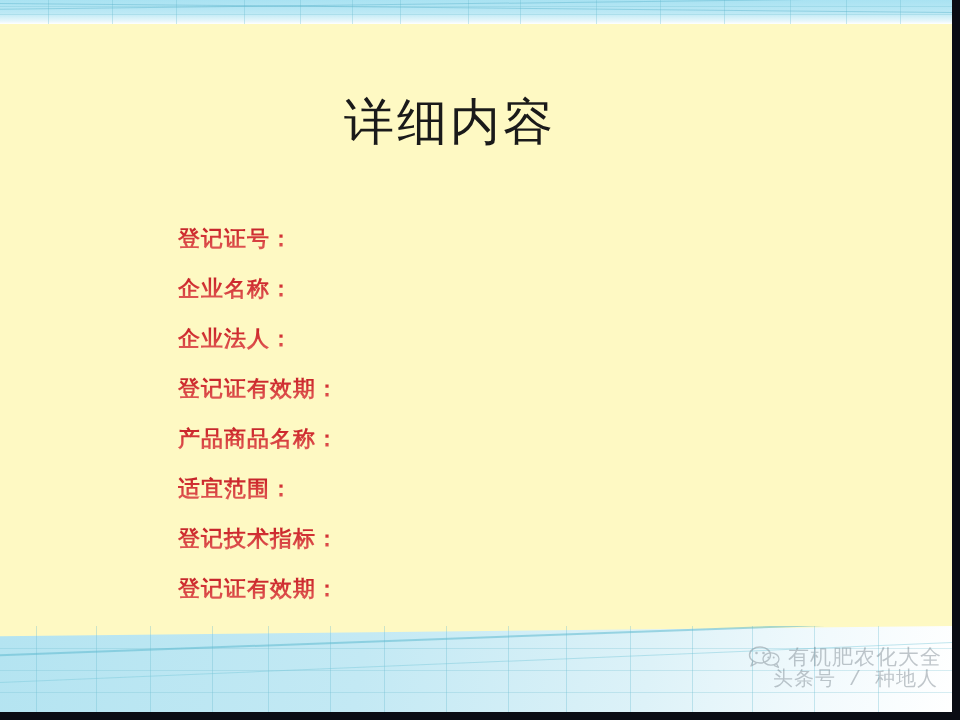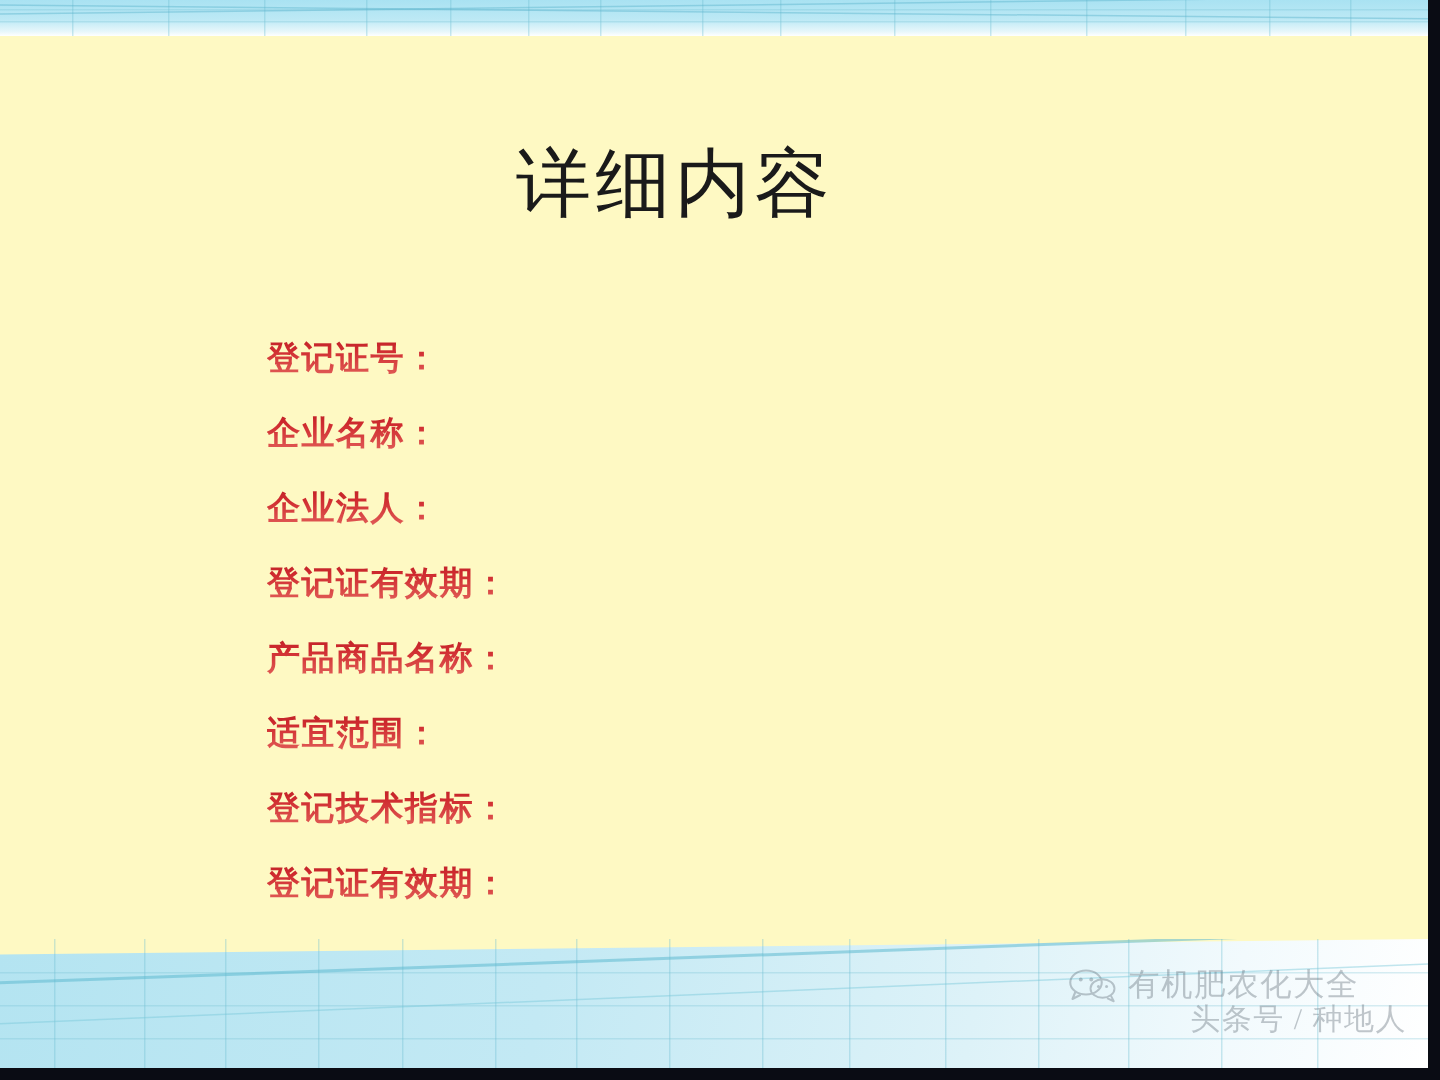--- a/index.html
+++ b/index.html
@@ -140,37 +140,38 @@
     position: absolute;
     right: 18px;
     bottom: 10px;
     width: 230px;
     height: 66px;
     opacity: 0.42;
   }
   .wm-row {
     display: flex;
     align-items: center;
+    justify-content: flex-end;
     gap: 6px;
   }
   .wm-icon {
     width: 34px;
     height: 26px;
     flex: 0 0 auto;
   }
   .wm-title {
     font-family: "Liberation Sans", "DejaVu Sans", sans-serif;
     font-size: 21px;
     line-height: 26px;
     color: #6e7a84;
     letter-spacing: 1px;
     white-space: nowrap;
   }
   .wm-sub {
-    font-family: Liberation Serif, serif;
+    font-family: Liberation Mono, monospace;
     font-size: 20px;
     line-height: 26px;
     color: #6e7a84;
     letter-spacing: 1px;
     white-space: nowrap;
     text-align: right;
     margin-top: -3px;
     padding-right: 4px;
   }
 </style>

